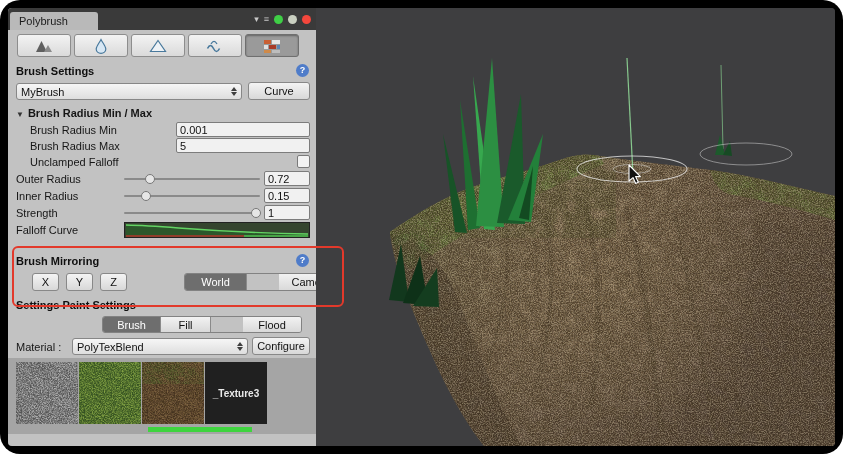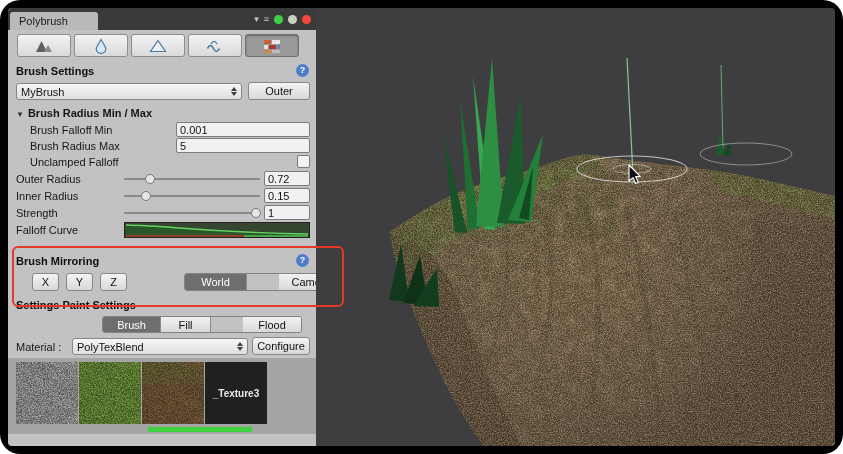--- a/index.html
+++ b/index.html
@@ -122,27 +122,27 @@
       <div class="hdr" style="left:8px;top:57px">Brush Settings</div>
       <div class="help" style="left:288px;top:56px">?</div>
 
       <div class="popup" style="left:8px;top:75px;width:226px">
         <span class="txt">MyBrush</span>
         <span class="arrows">
             <i class="up"></i>
             <i class="dn"></i>
           </span>
       </div>
-      <button class="ubtn" style="left:240px;top:74px;width:62px;height:18px">Outer</button>
+      <button class="ubtn" style="left:240px;top:74px;width:62px;height:18px">Curve</button>
 
       <div class="fold lbl" style="left:8px;top:99px">
         <span class="foldcaret">▼</span><span>Brush Radius Min / Max</span>
       </div>
 
-      <div class="lbl" style="left:22px;top:116px">Brush Falloff Min</div>
+      <div class="lbl" style="left:22px;top:116px">Brush Radius Min</div>
       <div class="field" style="left:168px;top:114px;width:134px;height:15px">0.001</div>
 
       <div class="lbl" style="left:22px;top:132px">Brush Radius Max</div>
       <div class="field" style="left:168px;top:130px;width:134px;height:15px">5</div>
 
       <div class="lbl" style="left:22px;top:148px">Unclamped Falloff</div>
       <div class="chk" style="left:289px;top:147px"></div>
 
       <div class="lbl" style="left:8px;top:165px">Outer Radius</div>
       <div class="slider" style="left:116px;top:165px;width:136px">

